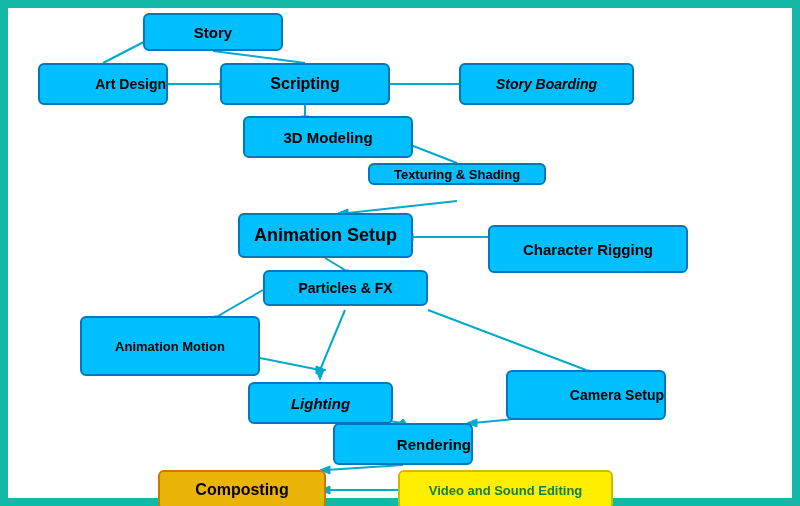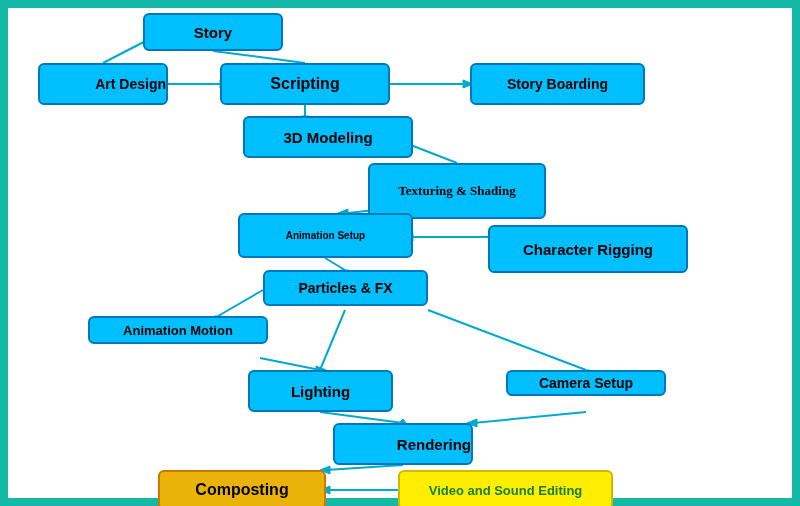--- a/index.html
+++ b/index.html
@@ -117,45 +117,45 @@
 
   <div class="node node-blue" style="left:135px;top:5px;width:140px;height:38px;font-size:15px;">
     <span>Story</span>
   </div>
   <div class="node node-blue" style="left:30px;top:55px;width:130px;height:42px;font-size:14px;justify-content:flex-end;">
     <span>Art Design</span>
   </div>
   <div class="node node-blue" style="left:212px;top:55px;width:170px;height:42px;font-size:16px;">
     <span>Scripting</span>
   </div>
-  <div class="node node-blue" style="left:462px;top:55px;width:175px;height:42px;font-size:14px;">
+  <div class="node node-blue" style="left:451px;top:55px;width:175px;height:42px;font-size:14px;font-style:italic;">
     <span>Story Boarding</span>
   </div>
   <div class="node node-blue" style="left:212px;top:108px;width:170px;height:42px;font-size:15px;margin-left:23px;">
     <span>3D Modeling</span>
   </div>
-  <div class="node node-blue" style="left:360px;top:155px;width:178px;height:56px;font-size:13px;font-family:Liberation Serif, serif;">
+  <div class="node node-blue" style="left:360px;top:155px;width:178px;height:22px;font-size:13px;">
     <span>Texturing &amp; Shading</span>
   </div>
-  <div class="node node-blue" style="left:230px;top:205px;width:175px;height:45px;font-size:10px;align-items:center;">
+  <div class="node node-blue" style="left:230px;top:205px;width:175px;height:45px;font-size:18px;align-items:center;">
     <span>Animation Setup</span>
   </div>
   <div class="node node-blue" style="left:480px;top:217px;width:200px;height:48px;font-size:15px;">
     <span>Character Rigging</span>
   </div>
   <div class="node node-blue" style="left:255px;top:262px;width:165px;height:36px;font-size:14px;">
     <span>Particles &amp; FX</span>
   </div>
-  <div class="node node-blue" style="left:72px;top:308px;width:180px;height:28px;font-size:13px;margin-left:8px;">
+  <div class="node node-blue" style="left:72px;top:308px;width:180px;height:60px;font-size:13px;">
     <span>Animation Motion</span>
   </div>
-  <div class="node node-blue" style="left:240px;top:362px;width:145px;height:42px;font-size:15px;">
+  <div class="node node-blue" style="left:240px;top:374px;width:145px;height:42px;font-size:15px;font-style:italic;">
     <span>Lighting</span>
   </div>
-  <div class="node node-blue" style="left:498px;top:362px;width:160px;height:26px;font-size:14px;">
+  <div class="node node-blue" style="left:498px;top:362px;width:160px;height:50px;font-size:14px;justify-content:flex-end;">
     <span>Camera Setup</span>
   </div>
   <div class="node node-blue" style="left:325px;top:415px;width:140px;height:42px;font-size:15px;justify-content:flex-end;">
     <span>Rendering</span>
   </div>
   <div class="node node-orange" style="left:150px;top:462px;width:168px;height:40px;font-size:16px;">
     <span>Composting</span>
   </div>
   <div class="node node-yellow" style="left:390px;top:462px;width:215px;height:40px;font-size:13px;">
     <span>Video and Sound Editing</span>

